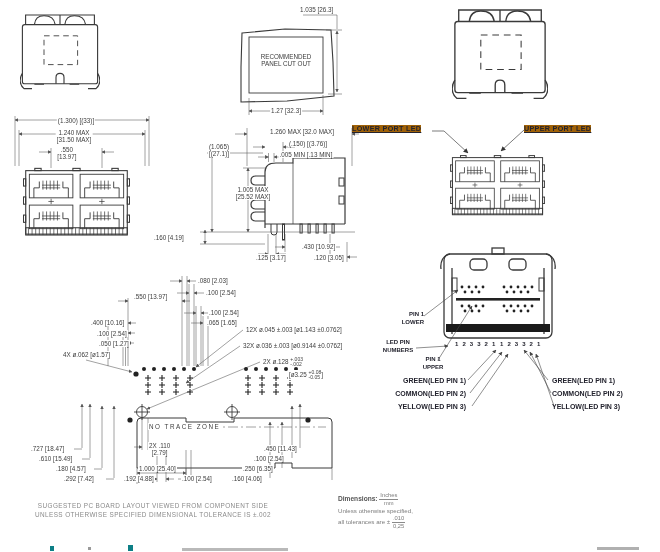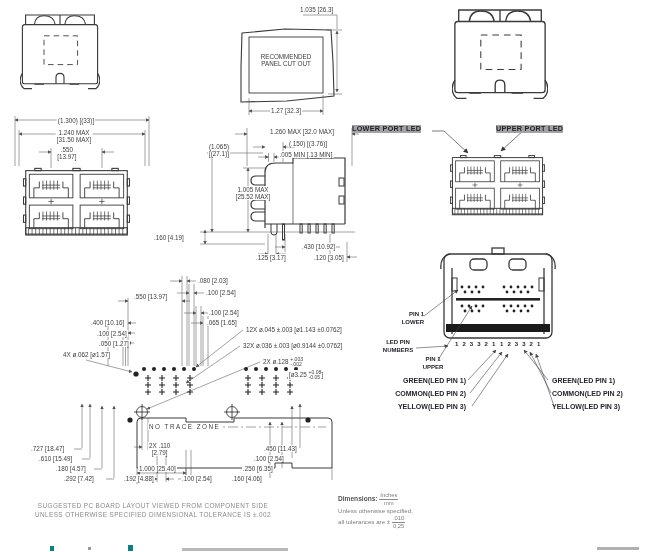--- a/index.html
+++ b/index.html
@@ -4,21 +4,21 @@
 <style>
   html,body{margin:0;padding:0;background:#fff;}
   .sheet{position:relative;width:660px;height:552px;background:#fff;overflow:hidden;
          font-family:"Liberation Sans",sans-serif;}
   svg{position:absolute;overflow:visible;}
   .dim{position:absolute;font:6.3px/1.15 "Liberation Sans",sans-serif;color:#3d3d3d;
        white-space:nowrap;background:#fff;padding:0 1px;z-index:5;}
   .c{transform:translateX(-50%);text-align:center;}
   .stack{line-height:7px;text-align:center;}
   .callout{position:absolute;font:700 7.2px/1.15 "Liberation Sans",sans-serif;color:#23232e;
-           white-space:nowrap;letter-spacing:.3px;z-index:5;background:#a3a3a3;}
+           white-space:nowrap;letter-spacing:.3px;z-index:5;background:#a16207;text-decoration:underline;}
   .legend{font:700 7px/13px "Liberation Sans",sans-serif;color:#23232e;white-space:nowrap;}
   .small-stack{position:absolute;font:700 6px/7.5px "Liberation Sans",sans-serif;color:#23232e;
                z-index:5;white-space:nowrap;}
   .pinnums{position:absolute;font:700 6px "Liberation Sans",sans-serif;color:#23232e;
            letter-spacing:1.2px;white-space:nowrap;z-index:6;background:#fff;padding:0 1px;}
   .note{position:absolute;font:6.4px/1.45 "Liberation Sans",sans-serif;color:#8a8a8a;
         letter-spacing:.4px;white-space:nowrap;text-align:center;transform:translateX(-50%);z-index:5;}
   .dn{position:absolute;font:6.2px/1.5 "Liberation Sans",sans-serif;color:#7c7c7c;white-space:nowrap;z-index:5;}
   .dn b{color:#555;font-size:6.6px;}
   .frac{display:inline-block;vertical-align:middle;text-align:center;font-size:5.8px;line-height:6.5px;}
@@ -235,21 +235,21 @@
           <path d="M0,0 L10,5 L0,10 Z" fill="#333"></path>
         </marker>
       </defs>
     <use href="#sym-jack" x="102" y="28" width="95" height="82"></use>
     <g stroke="#444" stroke-width="0.7" fill="none">
       <path d="M84,11 H96 L120,33" marker-end="url(#ar)"></path>
       <path d="M176,10 L153,31" marker-end="url(#ar)"></path>
     </g>
   </svg>
   <span class="callout" style="left:352px;top:125px">LOWER PORT LED</span>
-  <span class="callout" style="left:496px;top:125px">UPPER PORT LED</span>
+  <span class="callout" style="left:524px;top:125px">UPPER PORT LED</span>
 
   <svg style="left:378px;top:246px" width="282" height="172" viewBox="0 0 282 172">
     <defs>
         <marker id="ab" viewBox="0 0 10 10" refX="9" refY="5" markerWidth="6.5" markerHeight="6.5" orient="auto-start-reverse">
           <path d="M0,0 L10,5 L0,10 Z" fill="#444"></path>
         </marker>
       </defs>
     <g fill="none" stroke="#3a3a3a" stroke-width="1.3">
       <rect x="66" y="8" width="108" height="84" rx="6"></rect>
       <path d="M72,8 C65,9 62,16 63,23"></path>

